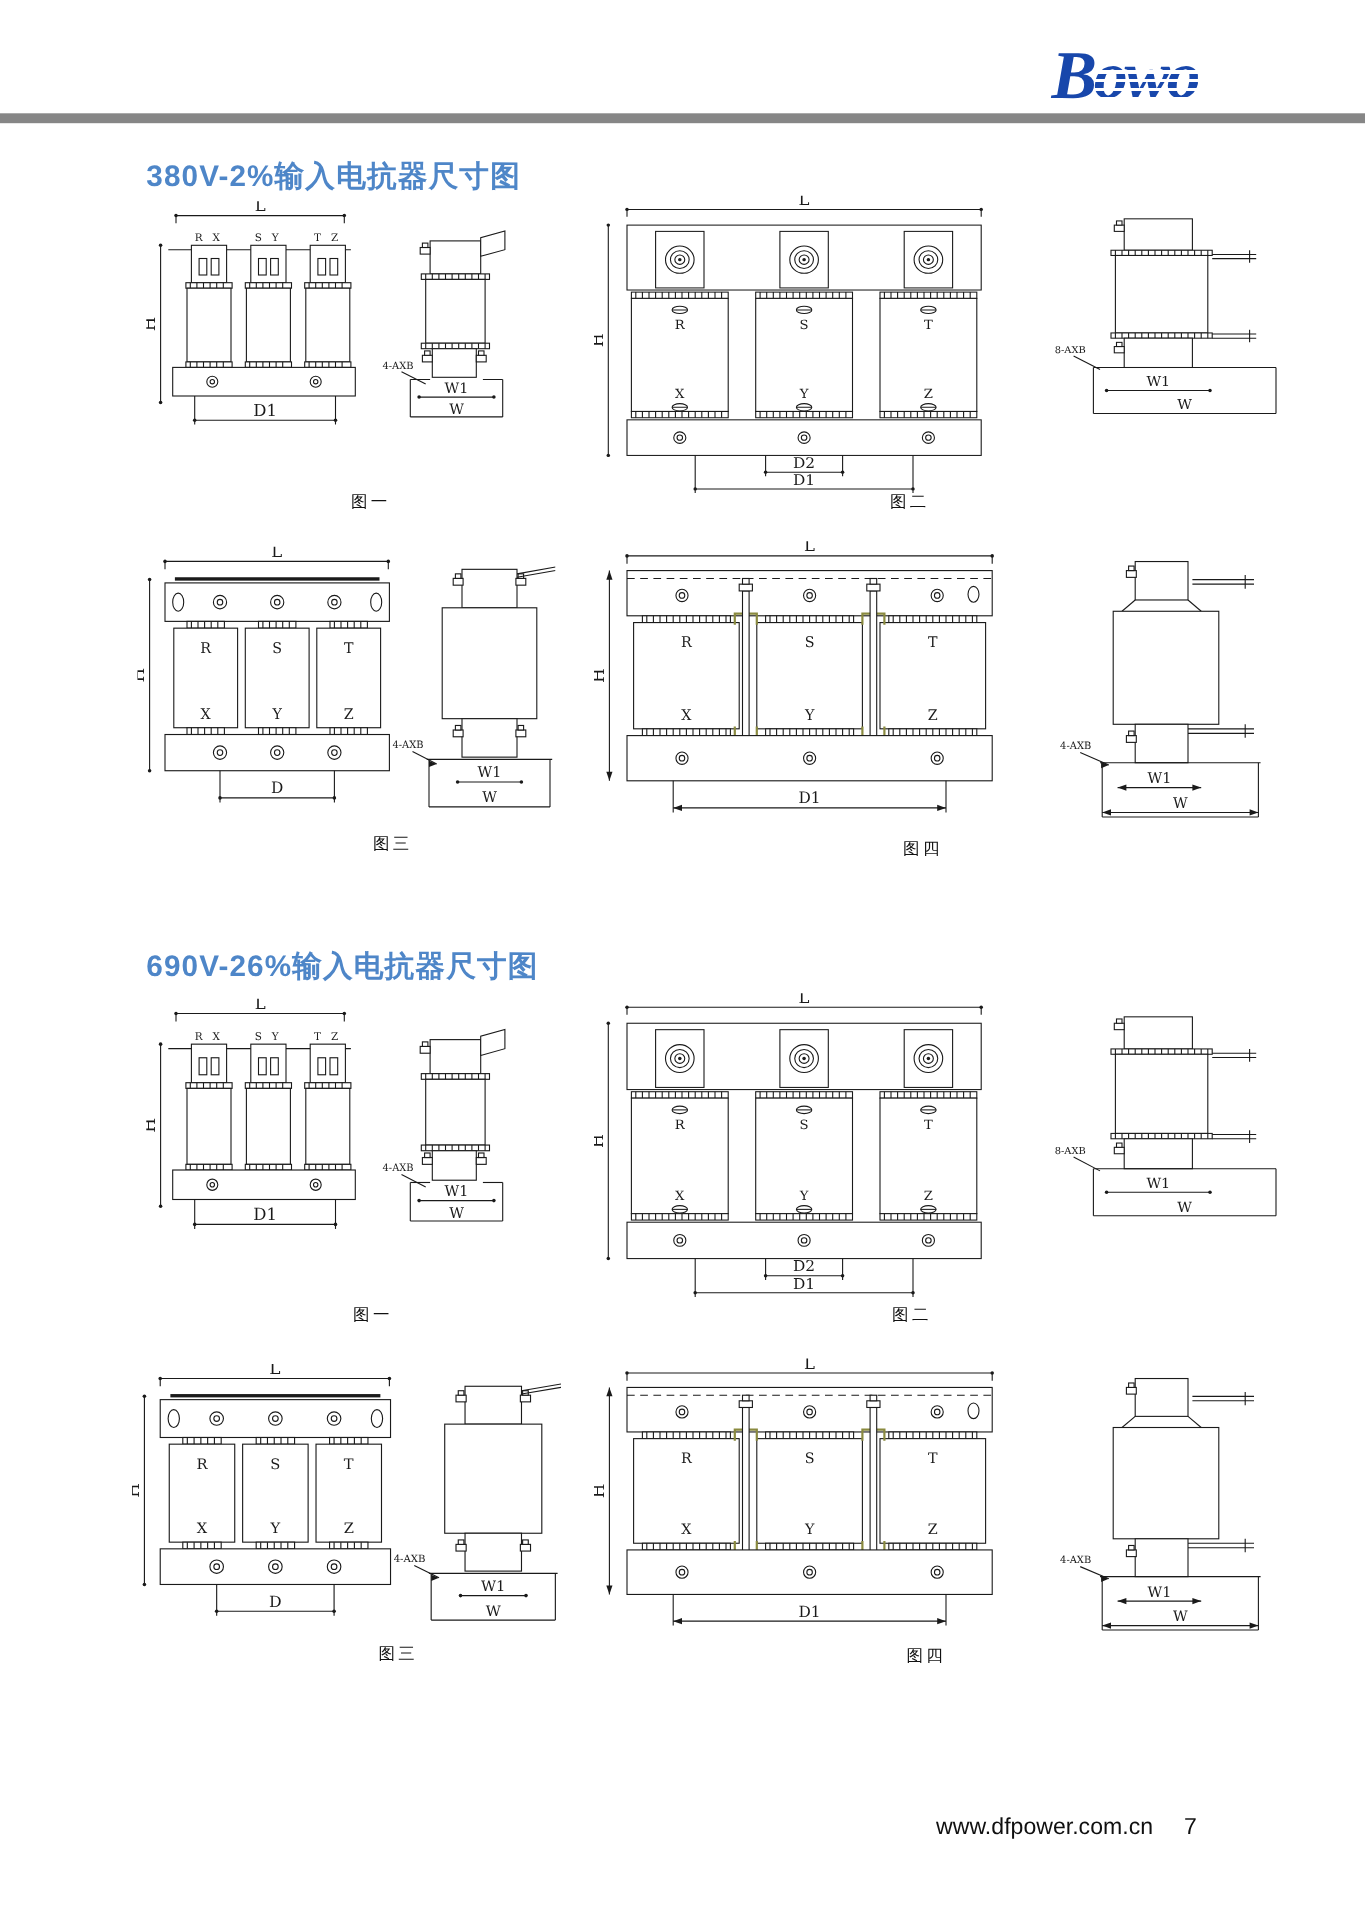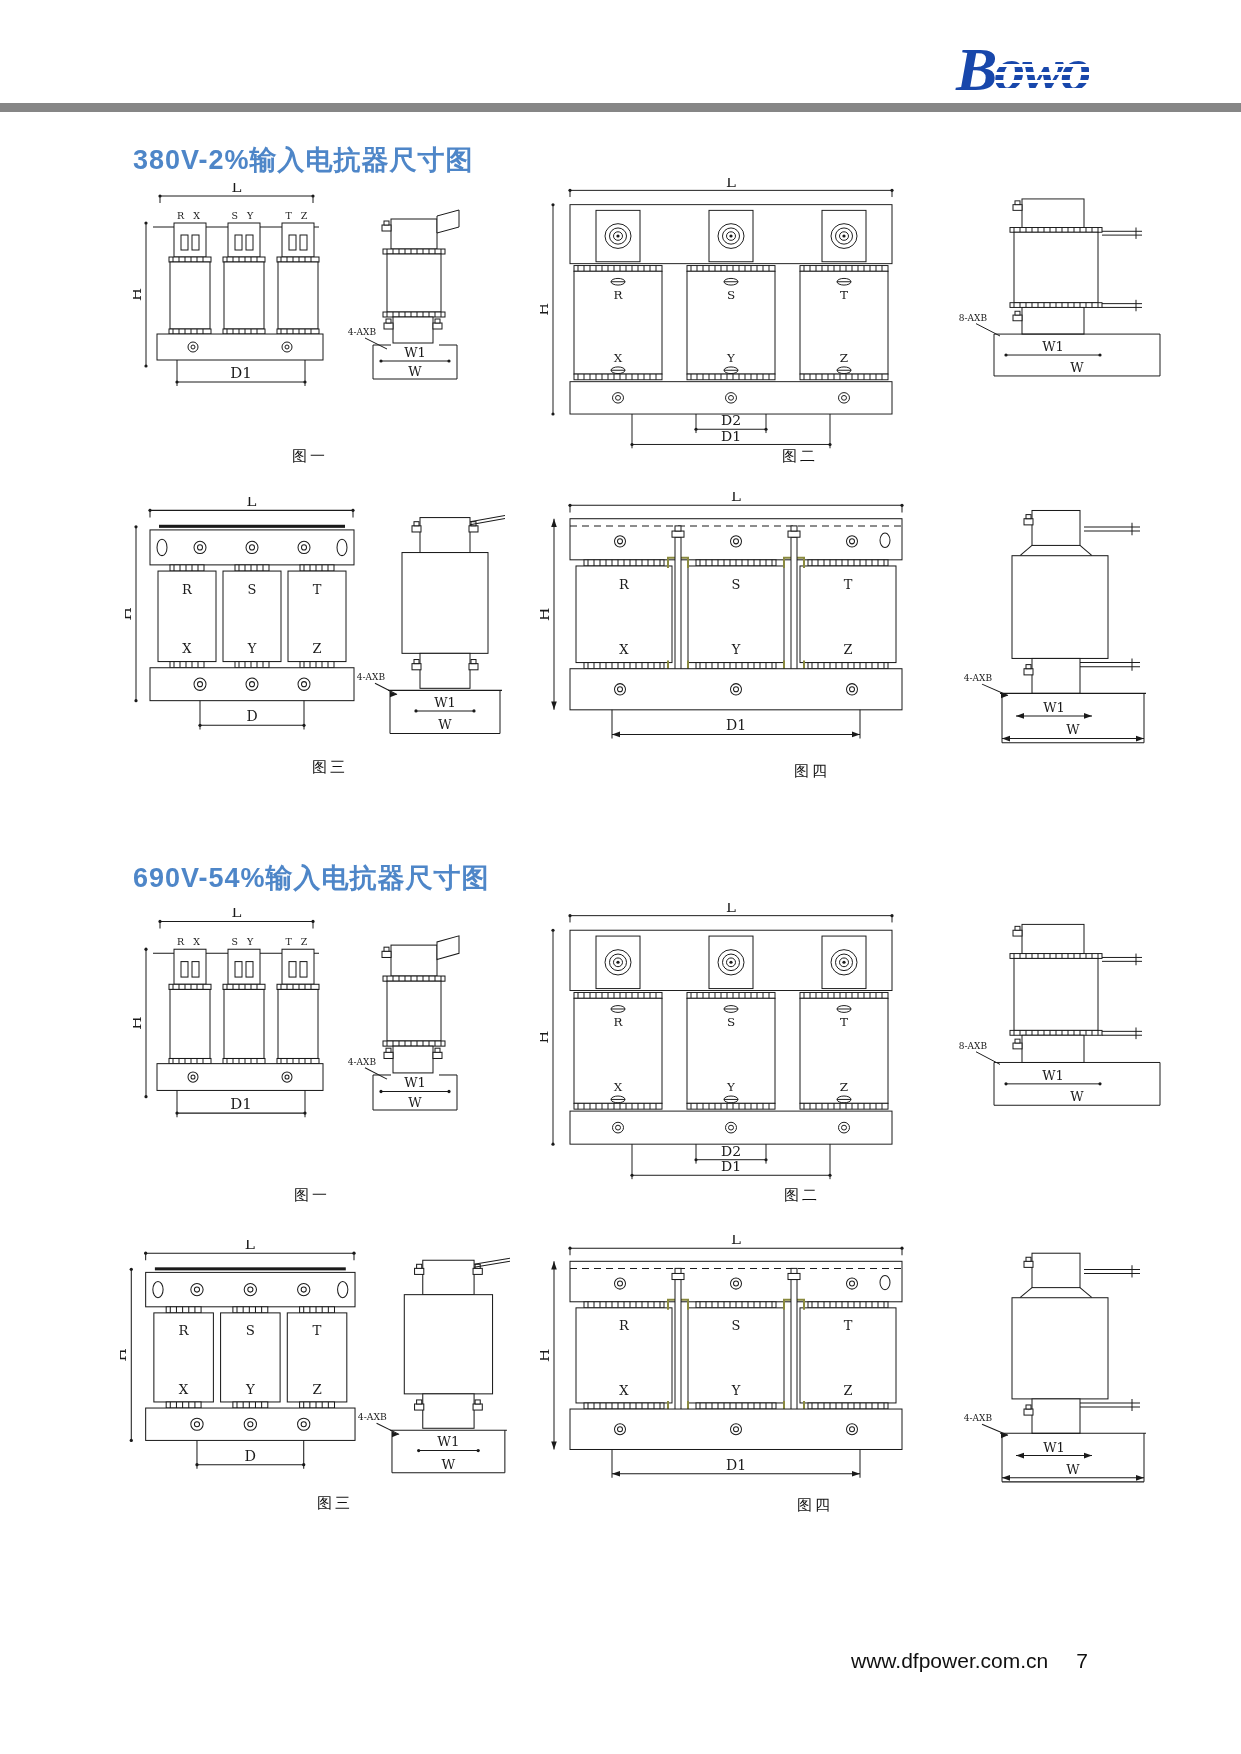--- a/index.html
+++ b/index.html
@@ -10,21 +10,21 @@
         font-style:italic;font-weight:bold;font-size:62px;line-height:1;
         letter-spacing:-3px;white-space:nowrap}
   .logo .b{color:#1847ab}
   .logo .rest{background:repeating-linear-gradient(to bottom,#1847ab 0 5px,#ffffff 5px 8px);
         -webkit-background-clip:text;background-clip:text;color:transparent}
   .rule{position:absolute;top:103px;left:0;width:1241px;height:9px;background:#868686}
   .sec-title{position:absolute;left:133px;font-size:27px;font-weight:bold;color:#4e86c8;
         font-family:"Liberation Sans",sans-serif;letter-spacing:1px}
   .fig{position:absolute}
   .fig svg{display:block;width:100%;height:100%}
-  .caption{position:absolute;width:90px;text-align:center;font-size:15px;color:#111111;
+  .caption{position:absolute;width:90px;text-align:right;font-size:15px;color:#111111;
         letter-spacing:3px;font-family:"Liberation Sans",sans-serif}
   .footer{position:absolute;top:1649px;left:851px;font-size:21px;color:#101010;
         font-family:"Liberation Sans",sans-serif}
   .footer .pg{margin-left:28px}
 </style>
 </head>
 <body>
 
 <div class="page">
 
@@ -655,21 +655,21 @@
         <line x1="442" y1="187" x2="468" y2="198" stroke="#1a1a1a" stroke-width="1" fill="none"></line>
         <polygon points="468,198 461,195.2 461,200.8" fill="#1a1a1a" stroke="none"></polygon>
       </svg>
     </div>
 
   <div class="caption" style="left:265px;top:447px">图一</div>
   <div class="caption" style="left:755px;top:447px">图二</div>
   <div class="caption" style="left:285px;top:758px">图三</div>
   <div class="caption" style="left:767px;top:762px">图四</div>
 
-  <div class="sec-title" style="top: 860px; color: rgb(78, 134, 200);">690V-54%输入电抗器尺寸图</div>
+  <div class="sec-title" style="top: 860px; color: rgb(78, 134, 200);">690V-26%输入电抗器尺寸图</div>
 
   <div class="fig" style="left:133px;top:908px;width:335px;height:268px">
       <svg viewBox="0 0 335 260" preserveAspectRatio="none">
         <line x1="27" y1="13" x2="27" y2="20" stroke="#1a1a1a" stroke-width="1" fill="none"></line>
         <line x1="180" y1="13" x2="180" y2="20" stroke="#1a1a1a" stroke-width="1" fill="none"></line>
         <line x1="27" y1="13" x2="180" y2="13" stroke="#1a1a1a" stroke-width="1" fill="none"></line>
         <circle cx="27" cy="13" r="1.6" fill="#1a1a1a" stroke="none"></circle>
         <circle cx="180" cy="13" r="1.6" fill="#1a1a1a" stroke="none"></circle>
         <text x="103.5" y="9" font-size="15" text-anchor="middle" fill="#1a1a1a" font-family="'DejaVu Serif',serif">L</text>
         <line x1="20" y1="44" x2="186" y2="44" stroke="#1a1a1a" stroke-width="1" fill="none"></line>

